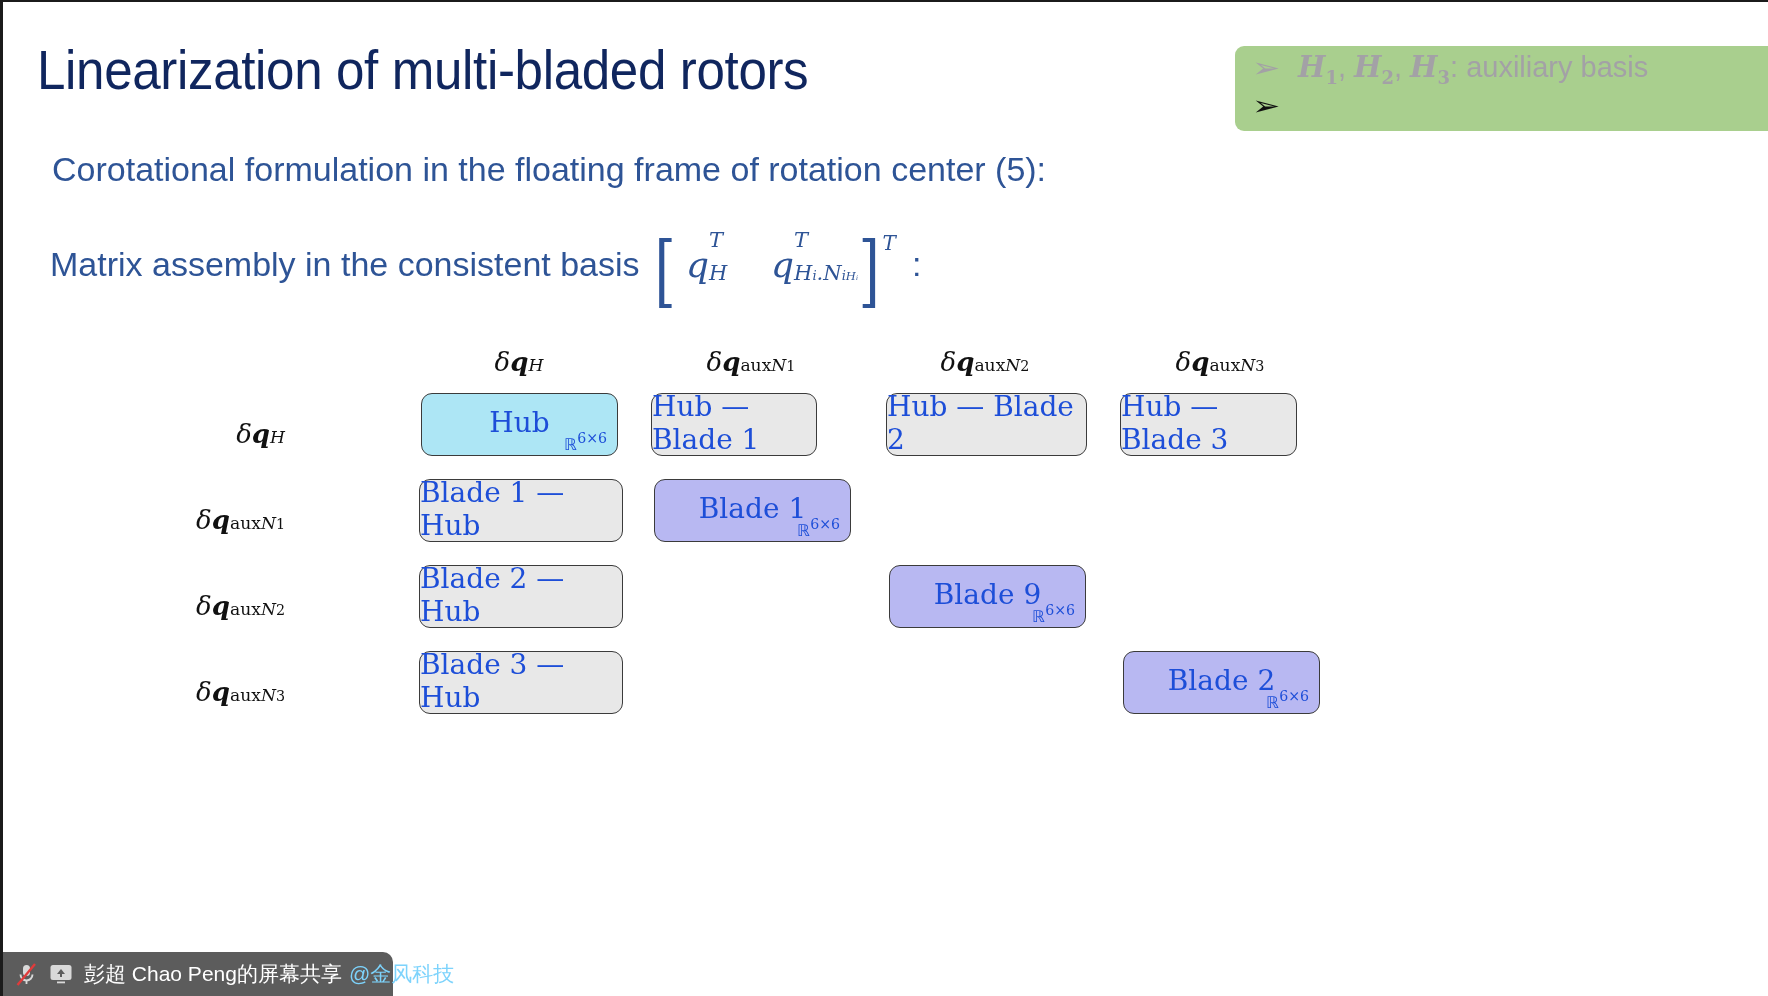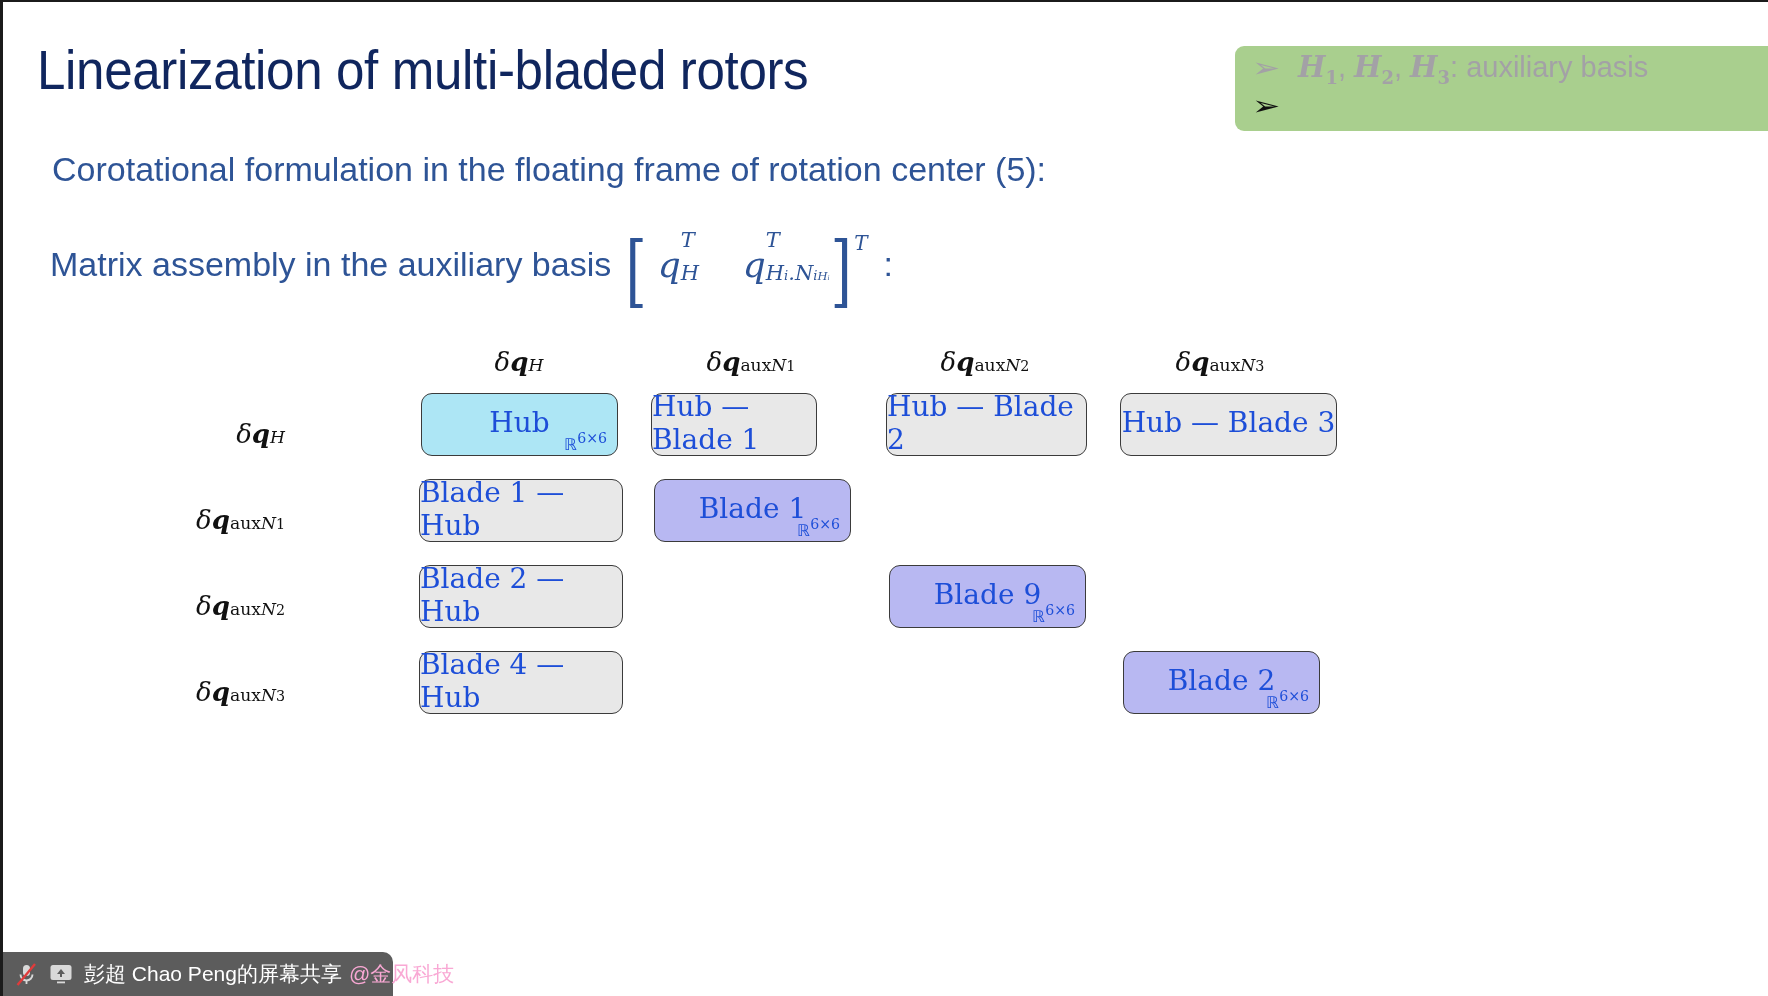--- a/index.html
+++ b/index.html
@@ -200,21 +200,21 @@
     display: flex;
     align-items: center;
     padding-left: 12px;
     box-sizing: border-box;
     color: #ffffff;
     font-size: 21px;
     white-space: nowrap;
   }
   #taskbar .tb-icon { display: flex; align-items: center; margin-right: 11px; }
   #taskbar .tb-label { color: #ffffff; }
-  #taskbar .tb-handle { color: #f9a8d4; margin-left: 7px; }
+  #taskbar .tb-handle { color: #7dd3fc; margin-left: 7px; }
 </style>
 </head>
 <body>
 
 <div id="slide">
 
   <div id="title">Linearization of multi-bladed rotors</div>
 
   <div id="callout">
     <div class="callout-line" id="callout-line-1">
@@ -224,21 +224,21 @@
       </span>
     </div>
     <div class="callout-line" id="callout-line-2">
       <span class="bullet">➢</span>
     </div>
   </div>
 
   <div class="bodyline" id="line1">Corotational formulation in the floating frame of rotation center (5):</div>
 
   <div class="bodyline" id="line2">
-    <span>Matrix assembly in the auxiliary basis</span>
+    <span>Matrix assembly in the consistent basis</span>
     <span style="width:10px;display:inline-block;"></span>
     <span class="brk">[</span>
     <span style="width:6px;display:inline-block;"></span>
     <span class="qterm">
       <span>q</span><span class="sup">T</span><span class="sub">H</span>
     </span>
     <span style="width:62px;display:inline-block;"></span>
     <span class="qterm">
       <span>q</span><span class="sup">T</span><span class="sub">H<span class="tiny">i</span>.<i>N</i><span class="tiny">i</span><span class="tinier">H<span class="tinier">i</span></span></span>
     </span>
@@ -273,21 +273,21 @@
       <div class="cell c-cyan" style="left:118px;width:197px;">
         <span class="celltext">Hub</span>
         <span class="dim"><span class="bb">ℝ</span><sup>6×6</sup></span>
       </div>
       <div class="cell c-grey" style="left:348px;width:166px;">
         <span class="celltext">Hub — Blade 1</span>
       </div>
       <div class="cell c-grey" style="left:583px;width:201px;">
         <span class="celltext">Hub — Blade 2</span>
       </div>
-      <div class="cell c-grey" style="left:817px;width:217px;">
+      <div class="cell c-grey" style="left:817px;width:177px;">
         <span class="celltext">Hub — Blade 3</span>
       </div>
     </div>
 
     <div class="row">
       <div class="row-label">
         <span class="mi">δ</span><span class="mbf">q</span><span class="sb mrm">aux</span><span class="sb mi">N</span><span class="sb2 mrm">1</span>
       </div>
       <div class="cell c-grey" style="left:116px;width:204px;">
         <span class="celltext">Blade 1 — Hub</span>
@@ -309,21 +309,21 @@
         <span class="celltext">Blade 9</span>
         <span class="dim"><span class="bb">ℝ</span><sup>6×6</sup></span>
       </div>
     </div>
 
     <div class="row">
       <div class="row-label">
         <span class="mi">δ</span><span class="mbf">q</span><span class="sb mrm">aux</span><span class="sb mi">N</span><span class="sb2 mrm">3</span>
       </div>
       <div class="cell c-grey" style="left:116px;width:204px;">
-        <span class="celltext">Blade 4 — Hub</span>
+        <span class="celltext">Blade 3 — Hub</span>
       </div>
       <div class="cell c-purple" style="left:820px;width:197px;">
         <span class="celltext">Blade 2</span>
         <span class="dim"><span class="bb">ℝ</span><sup>6×6</sup></span>
       </div>
     </div>
 
   </div>
 
   <div id="taskbar">

